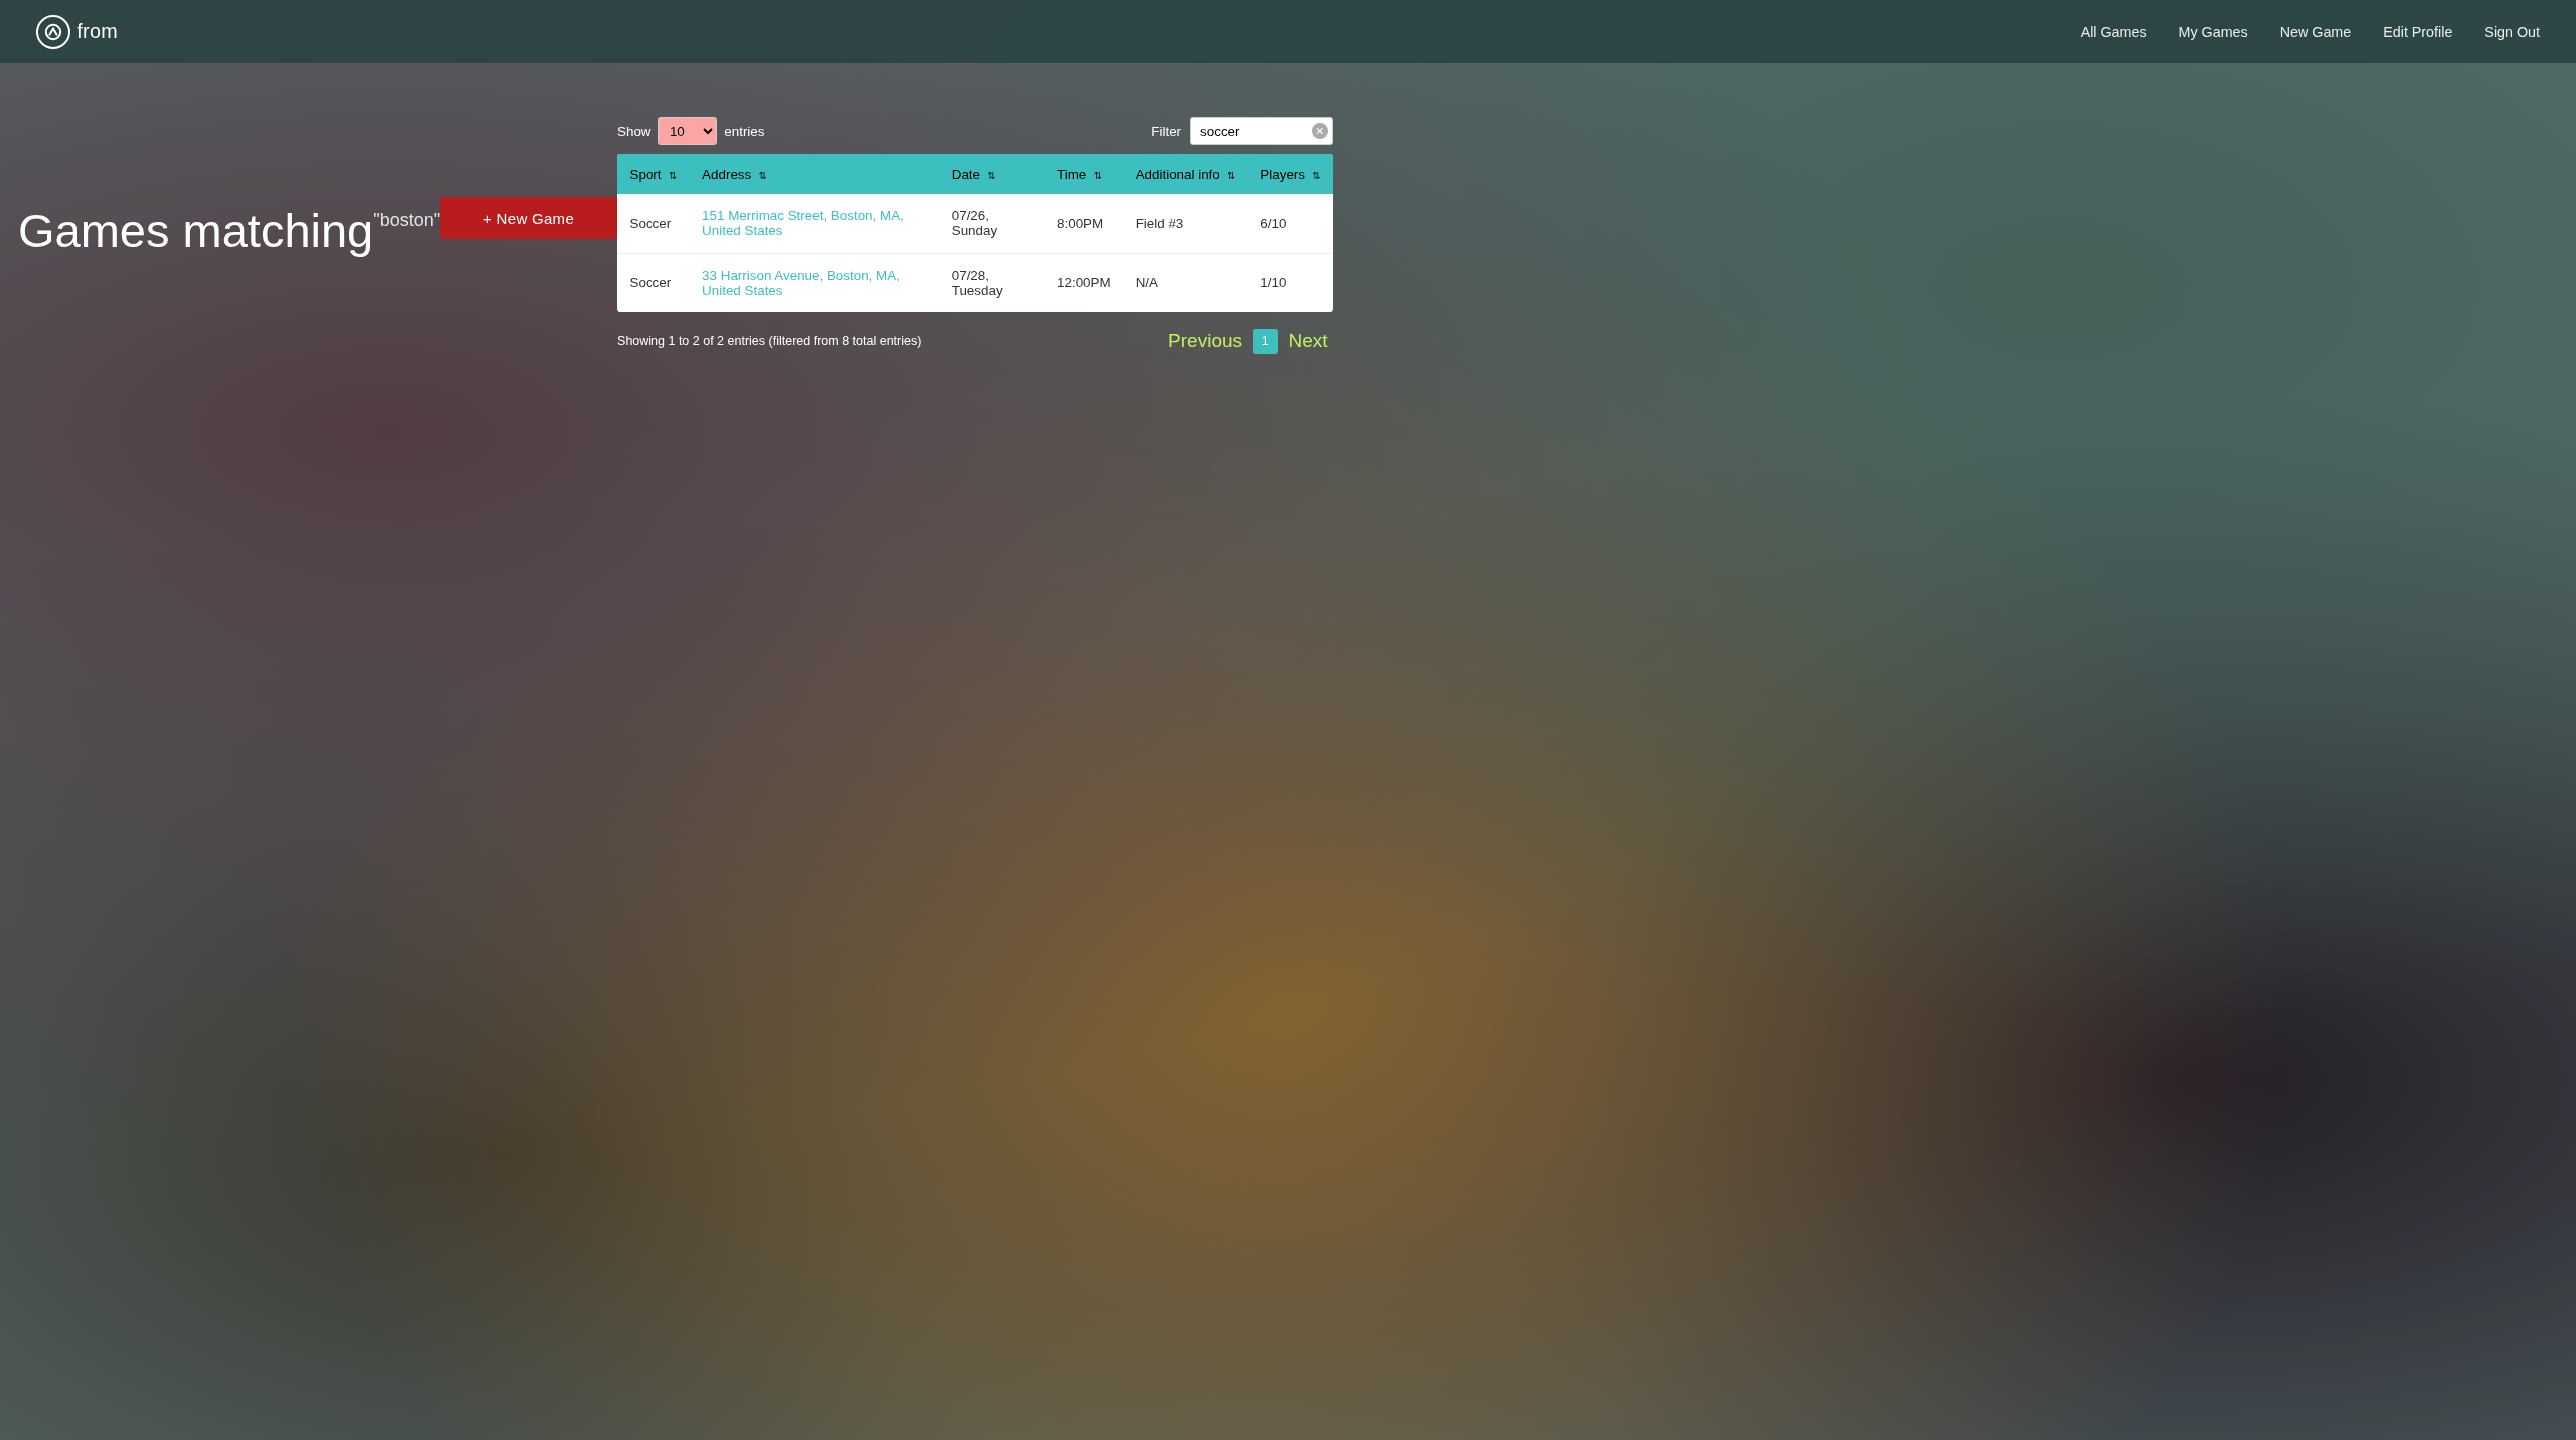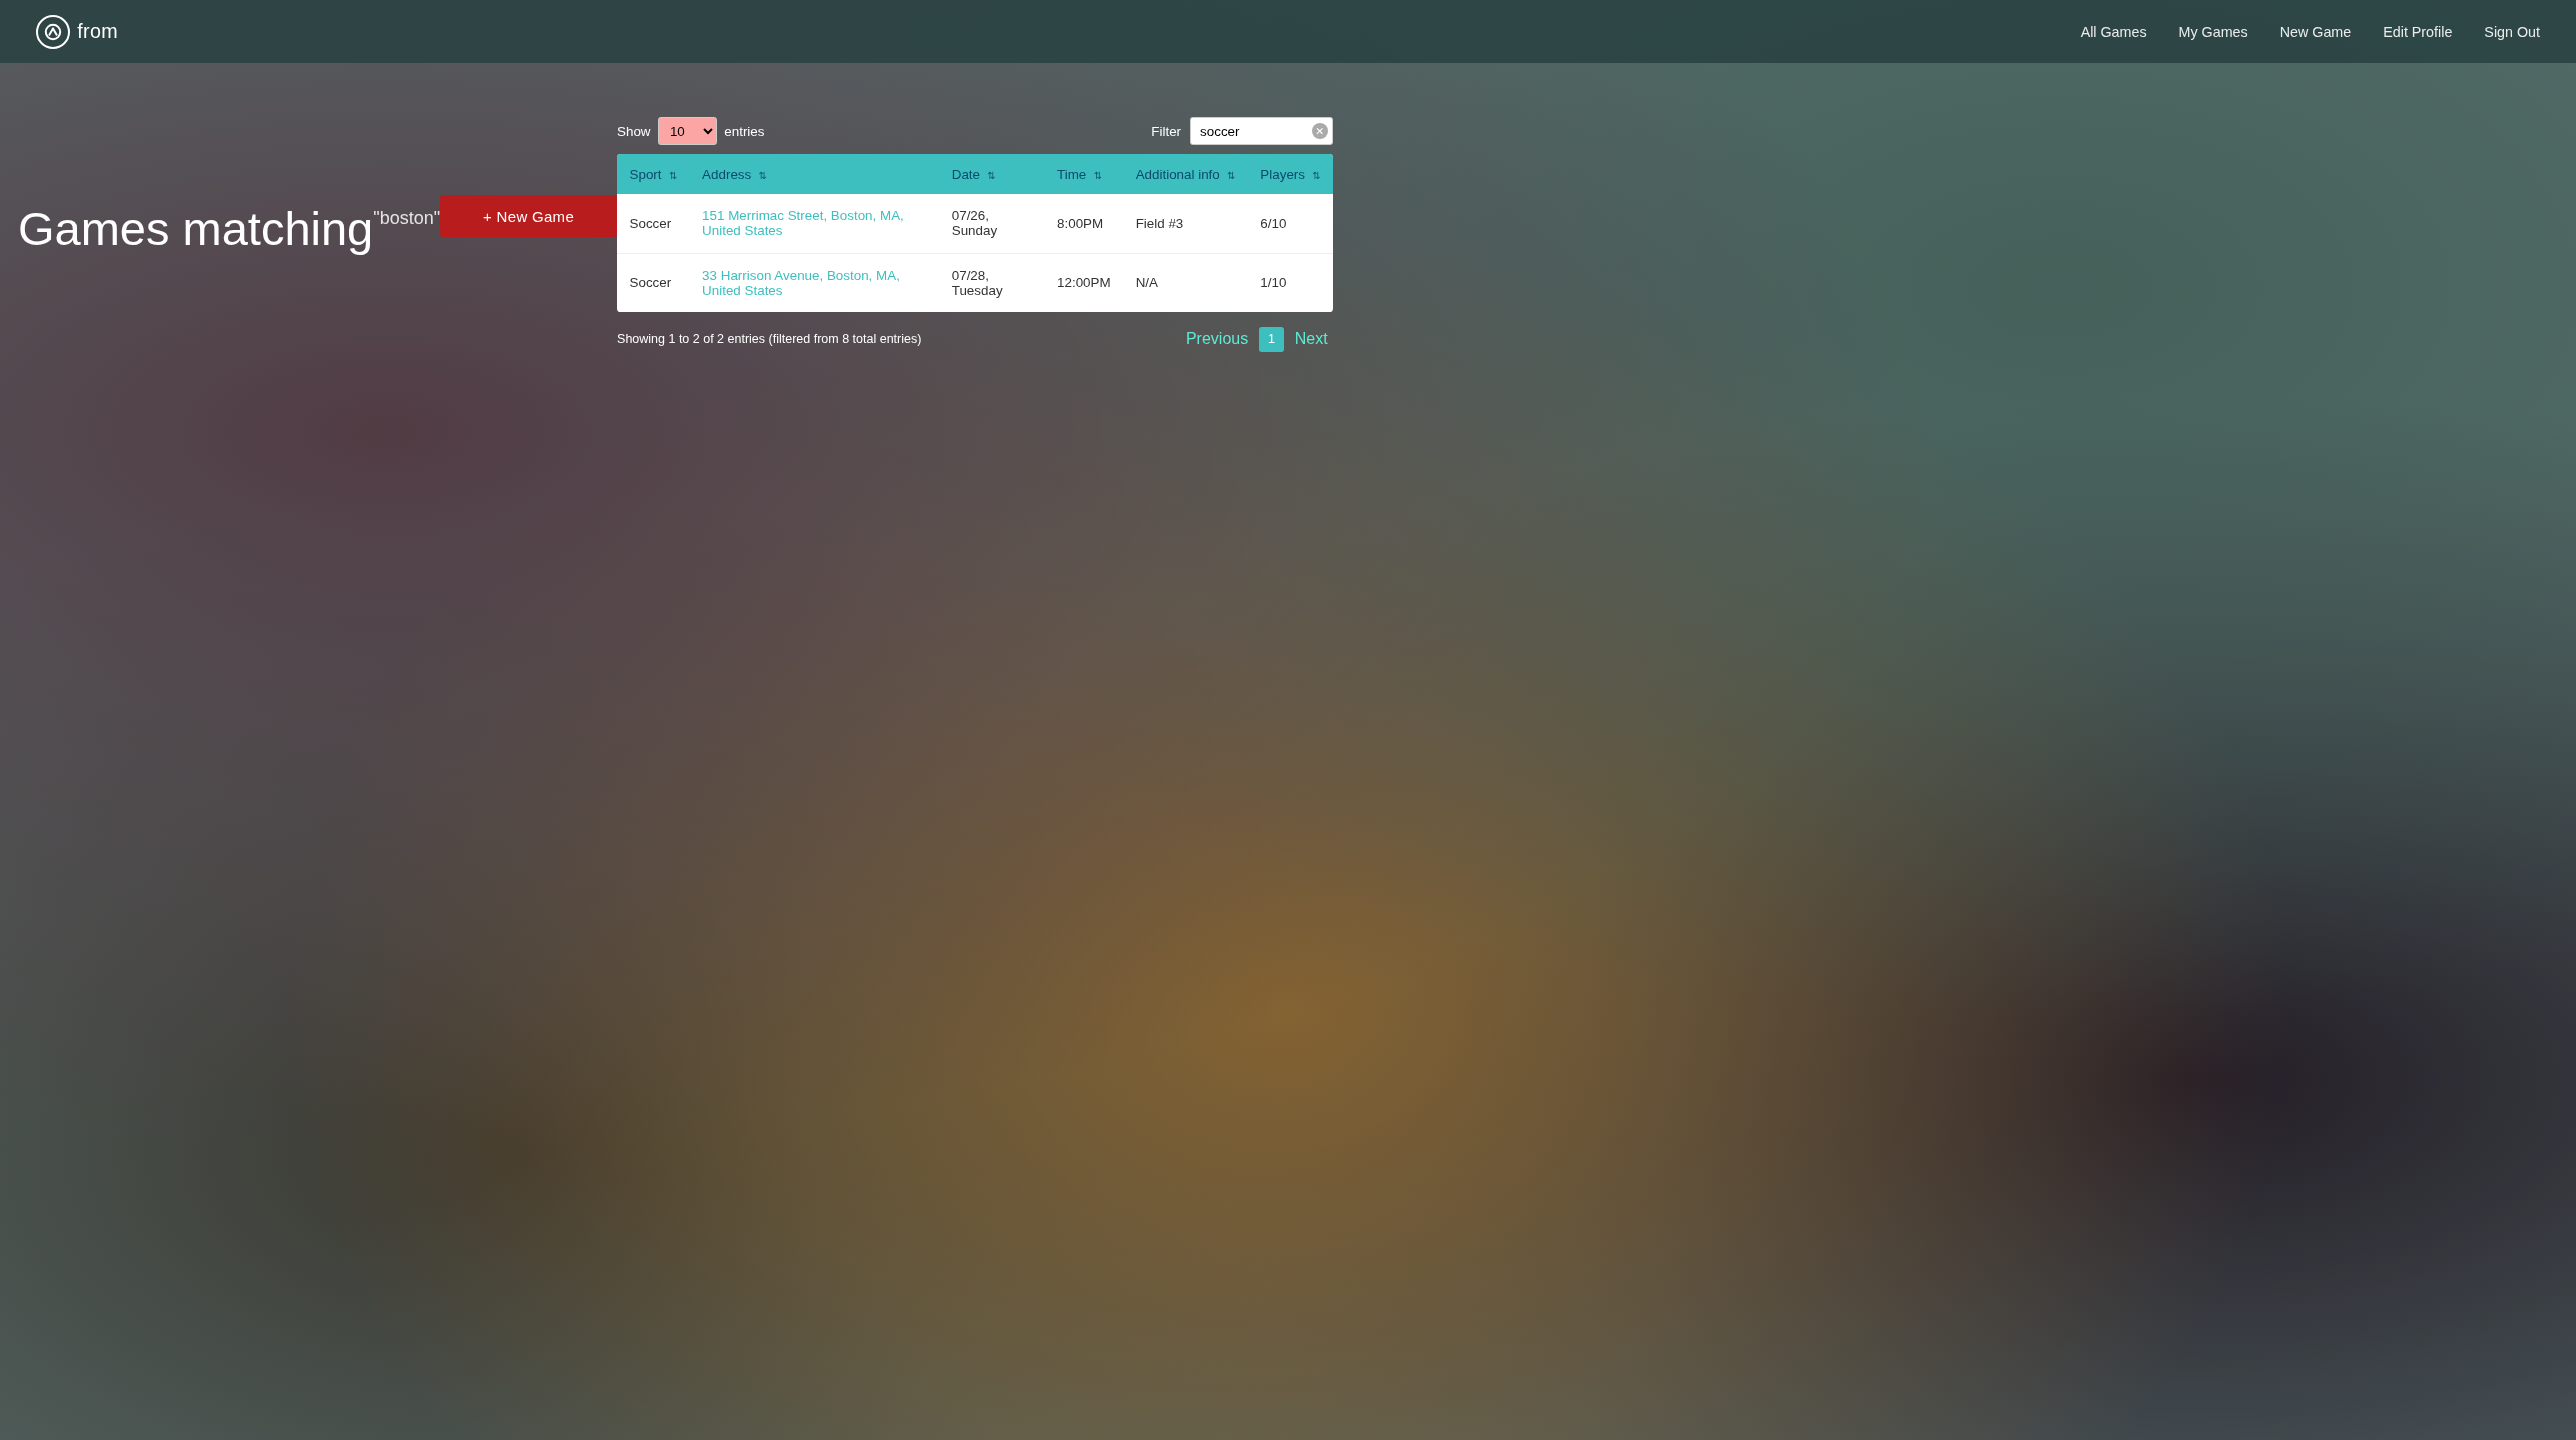--- a/index.html
+++ b/index.html
@@ -196,21 +196,21 @@
     table {
       width: 100%;
       border-collapse: collapse;
       background: white;
       border-radius: 3.6px;
       overflow: hidden;
     }
 
     thead tr {
       background: #3dbfbf;
-      color: #0c4a6e;
+      color: #000000;
     }
 
     thead th {
       padding: 12.5px 12.5px;
       text-align: left;
       font-weight: 500;
       font-size: 13.4px;
       cursor: pointer;
       user-select: none;
       white-space: nowrap;
@@ -254,22 +254,22 @@
 
     .pagination {
       display: flex;
       align-items: center;
       gap: 5.4px;
     }
 
     .pagination-btn {
       background: none;
       border: none;
-      color: #5eead4;
-      font-size: 16px;
+      color: #bef264;
+      font-size: 19px;
       cursor: pointer;
       padding: 3.6px 5.4px;
     }
 
     .page-num {
       background: #3dbfbf;
       color: white;
       border: none;
       border-radius: 2.7px;
       width: 25px;

